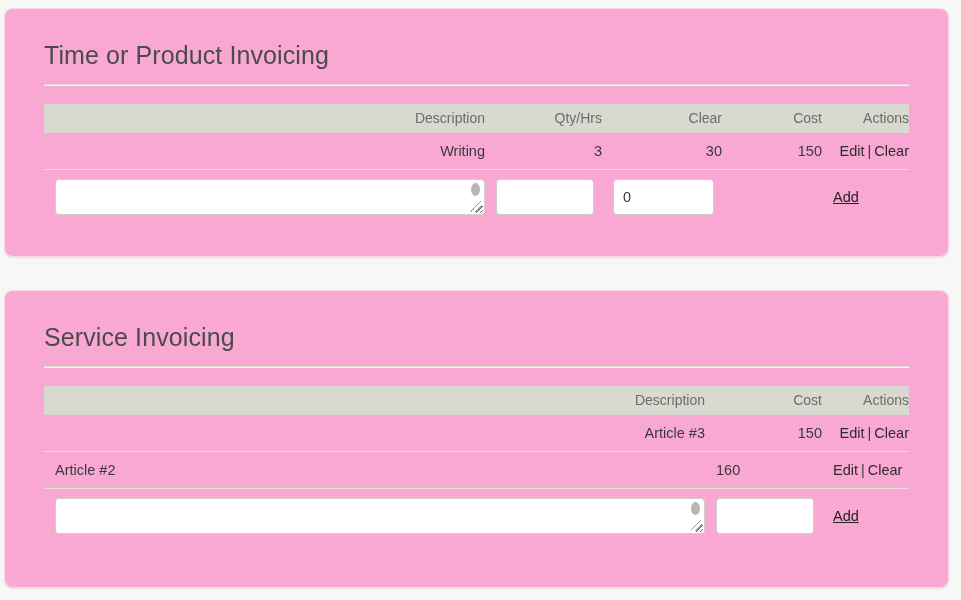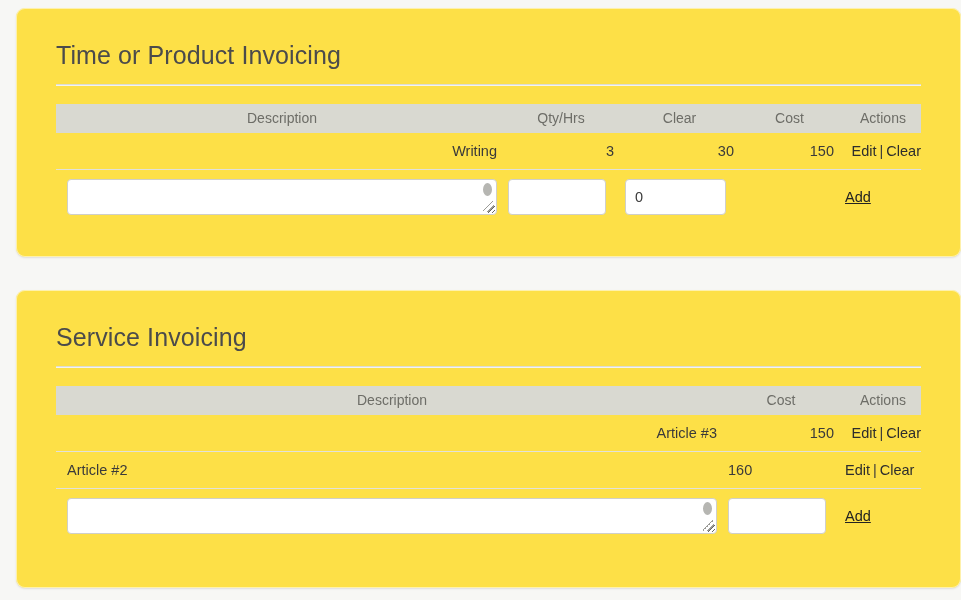--- a/index.html
+++ b/index.html
@@ -19,23 +19,23 @@
   .page {
     position: relative;
     width: 961px;
     height: 600px;
     box-sizing: border-box;
   }
 
   
   .card {
     position: absolute;
-    left: 16px;
+    left: 4px;
     width: 945px;
-    background: #fde047;
+    background: #f9a8d4;
     border-radius: 9px;
     box-shadow: 0 1px 2px rgba(0,0,0,0.10), 0 0 0 1px rgba(255,255,255,0.55) inset;
     box-sizing: border-box;
   }
   #card-time  { top: 8px;   height: 249px; }
   #card-service { top: 290px; height: 298px; }
 
   .card-title {
     font-size: 25px;
     font-weight: 400;
@@ -57,21 +57,21 @@
     margin: 18px 40px 0 40px;
     border-collapse: collapse;
     width: calc(100% - 80px);
     table-layout: fixed;
   }
   .tbl th {
     background: #d9d9d1;
     color: #6d6d67;
     font-weight: 400;
     font-size: 14px;
-    text-align: center;
+    text-align: right;
     padding: 6px 0 7px 11px;
     border: 0;
   }
   .tbl td {
     font-size: 14.5px;
     color: #3a3a3a;
     padding: 8px 0 8px 11px;
     border-bottom: 1px solid #e1e1da;
     border-top: 1px solid #f2f2ee;
     height: 20px;

